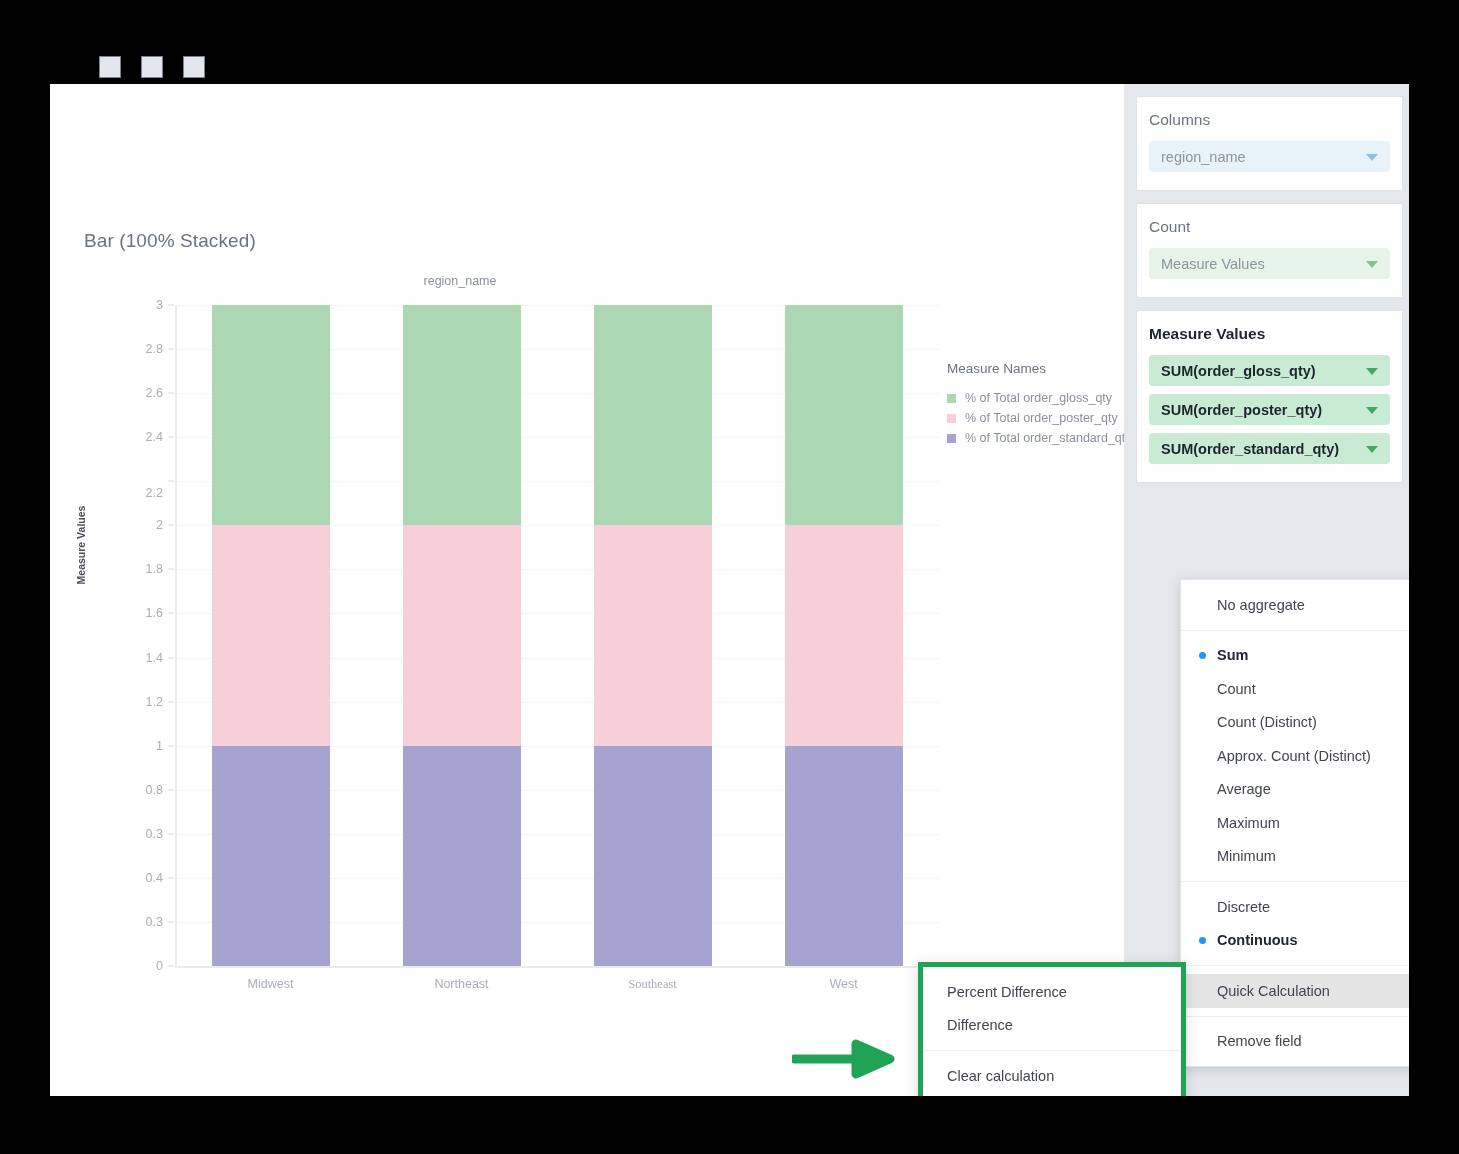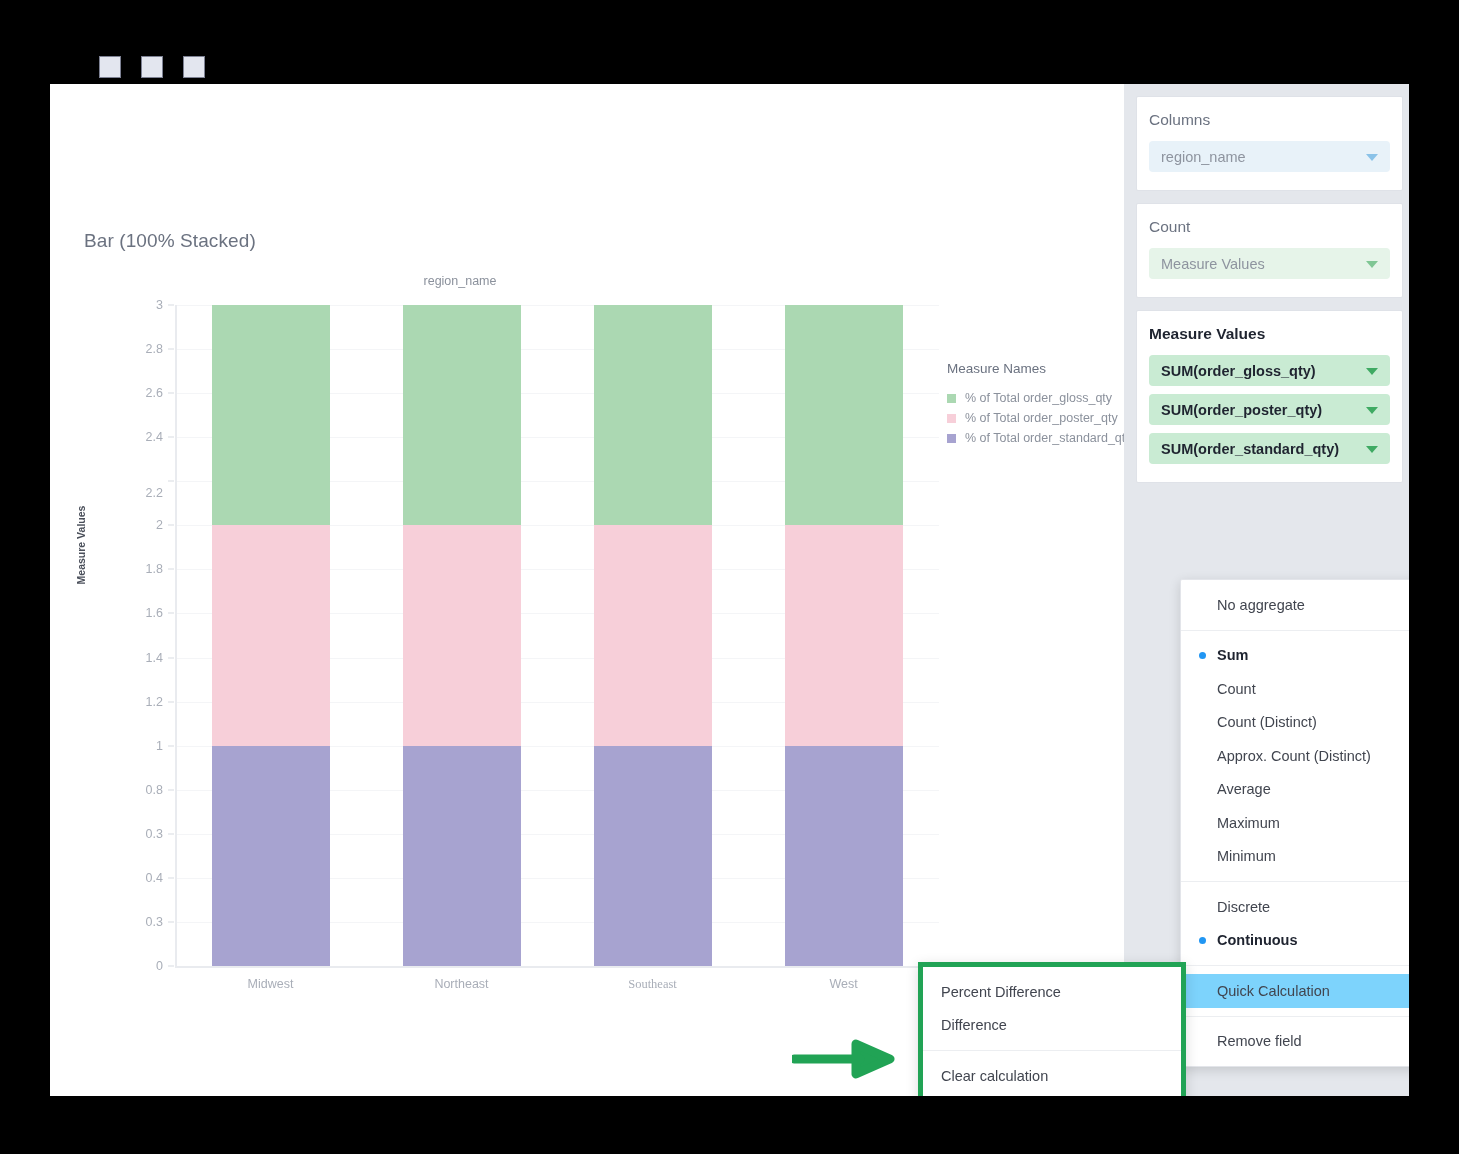--- a/index.html
+++ b/index.html
@@ -229,42 +229,42 @@
     display: flex;
     align-items: center;
     padding-left: 36px;
     padding-right: 14px;
     font-size: 14.5px;
     color: #41454f;
     cursor: pointer;
     white-space: nowrap;
   }
   .menu-item.selected { font-weight: bold; color: #1f2430; }
-  .menu-item.hovered { background: #7dd3fc; }
+  .menu-item.hovered { background: #e5e5e5; }
   .radio-dot {
     position: absolute;
     left: 18px; top: 50%;
     margin-top: -3.5px;
     width: 7px; height: 7px;
     border-radius: 50%;
     background: #2196f3;
   }
 
   
   #submenu {
     position: absolute;
     left: 868px; top: 878px;
     width: 268px;
     border: 5px solid #21a355;
     background: #ffffff;
     z-index: 50;
     box-shadow: 0 3px 12px rgba(0,0,0,.14);
   }
   #submenu .menu-sec { padding: 8px 0; }
-  #submenu .menu-item { padding-left: 18px; }
+  #submenu .menu-item { padding-left: 24px; }
 
   
   #green-arrow {
     position: absolute;
     left: 742px; top: 952px;
     z-index: 60;
   }
 </style>
 </head>
 <body>

